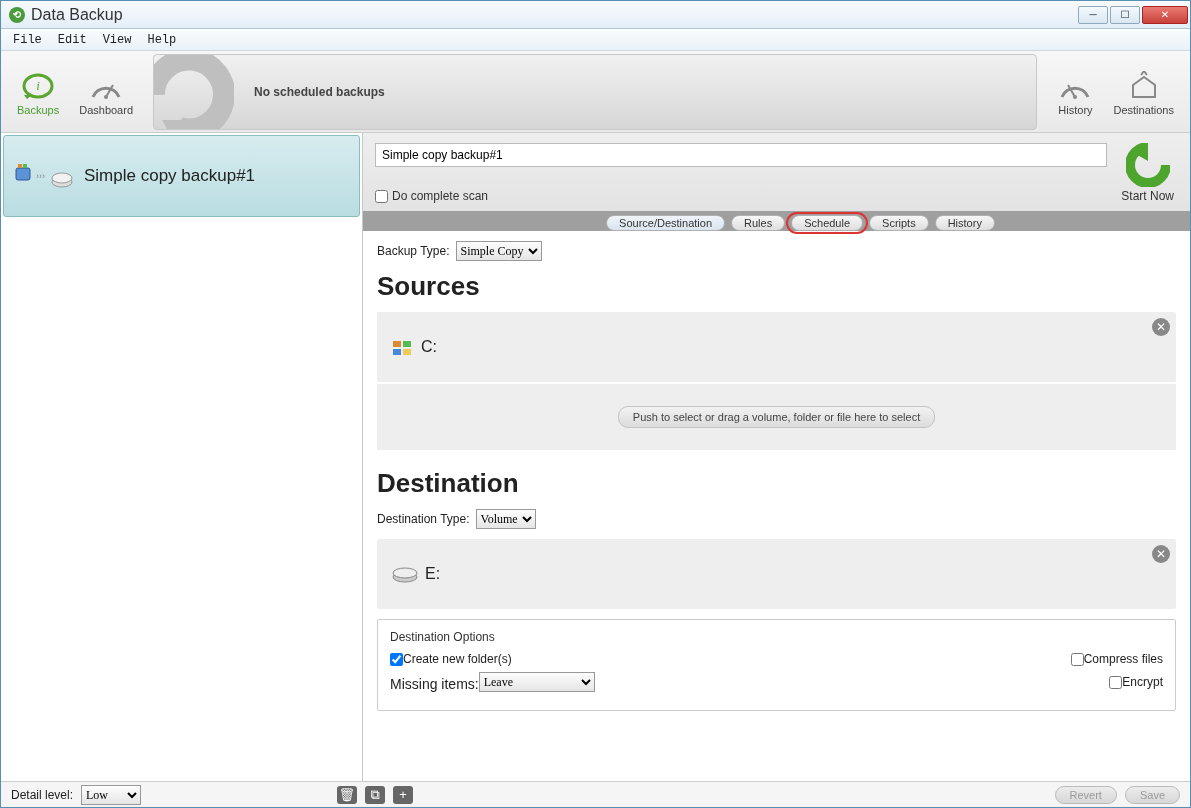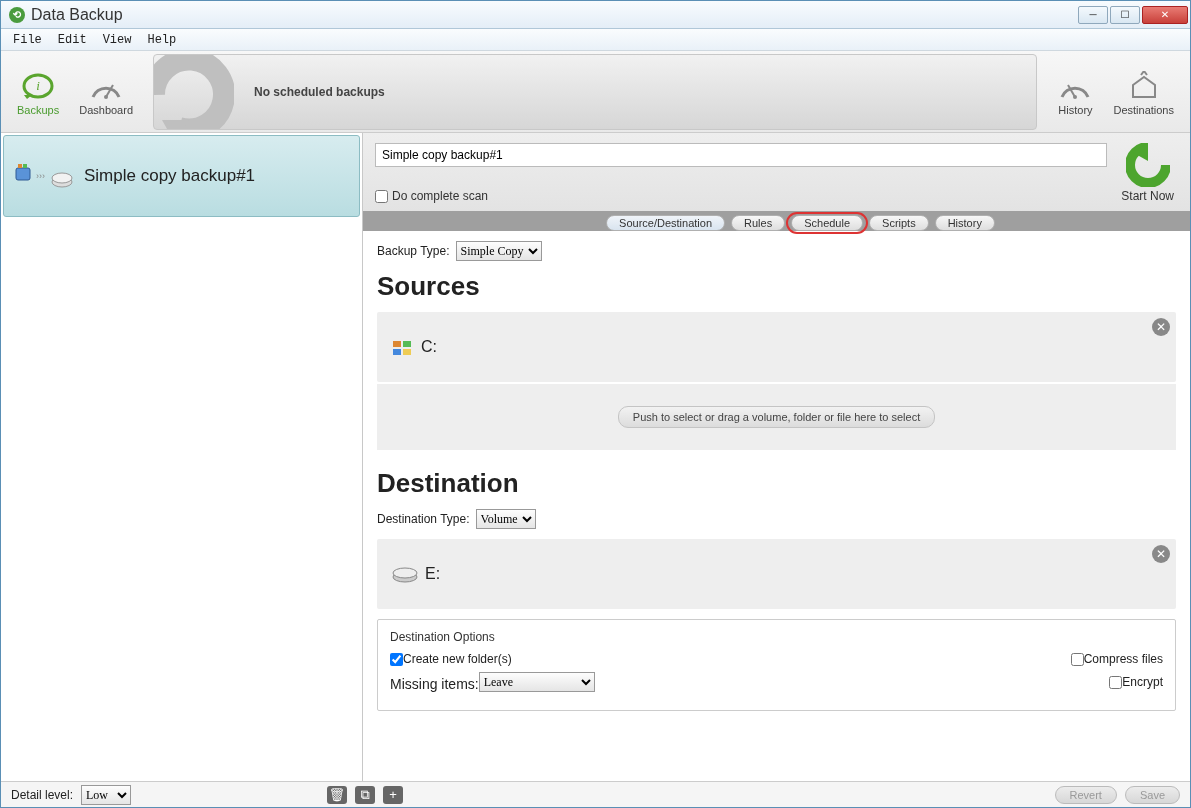--- a/index.html
+++ b/index.html
@@ -258,21 +258,21 @@
             </label>
           </div>
         </div>
 
       </div>
     </div>
   </div>
 
   <div class="statusbar">
     <span>Detail level:</span>
-    <select style="width:50px">
+    <select style="width:60px">
       <option>Low</option>
     </select>
     <div style="width:180px"></div>
     <div class="sb-btn">🗑</div>
     <div class="sb-btn">⧉</div>
     <div class="sb-btn">+</div>
     <div class="spacer"></div>
     <div class="pill-btn">Revert</div>
     <div class="pill-btn">Save</div>
   </div>

